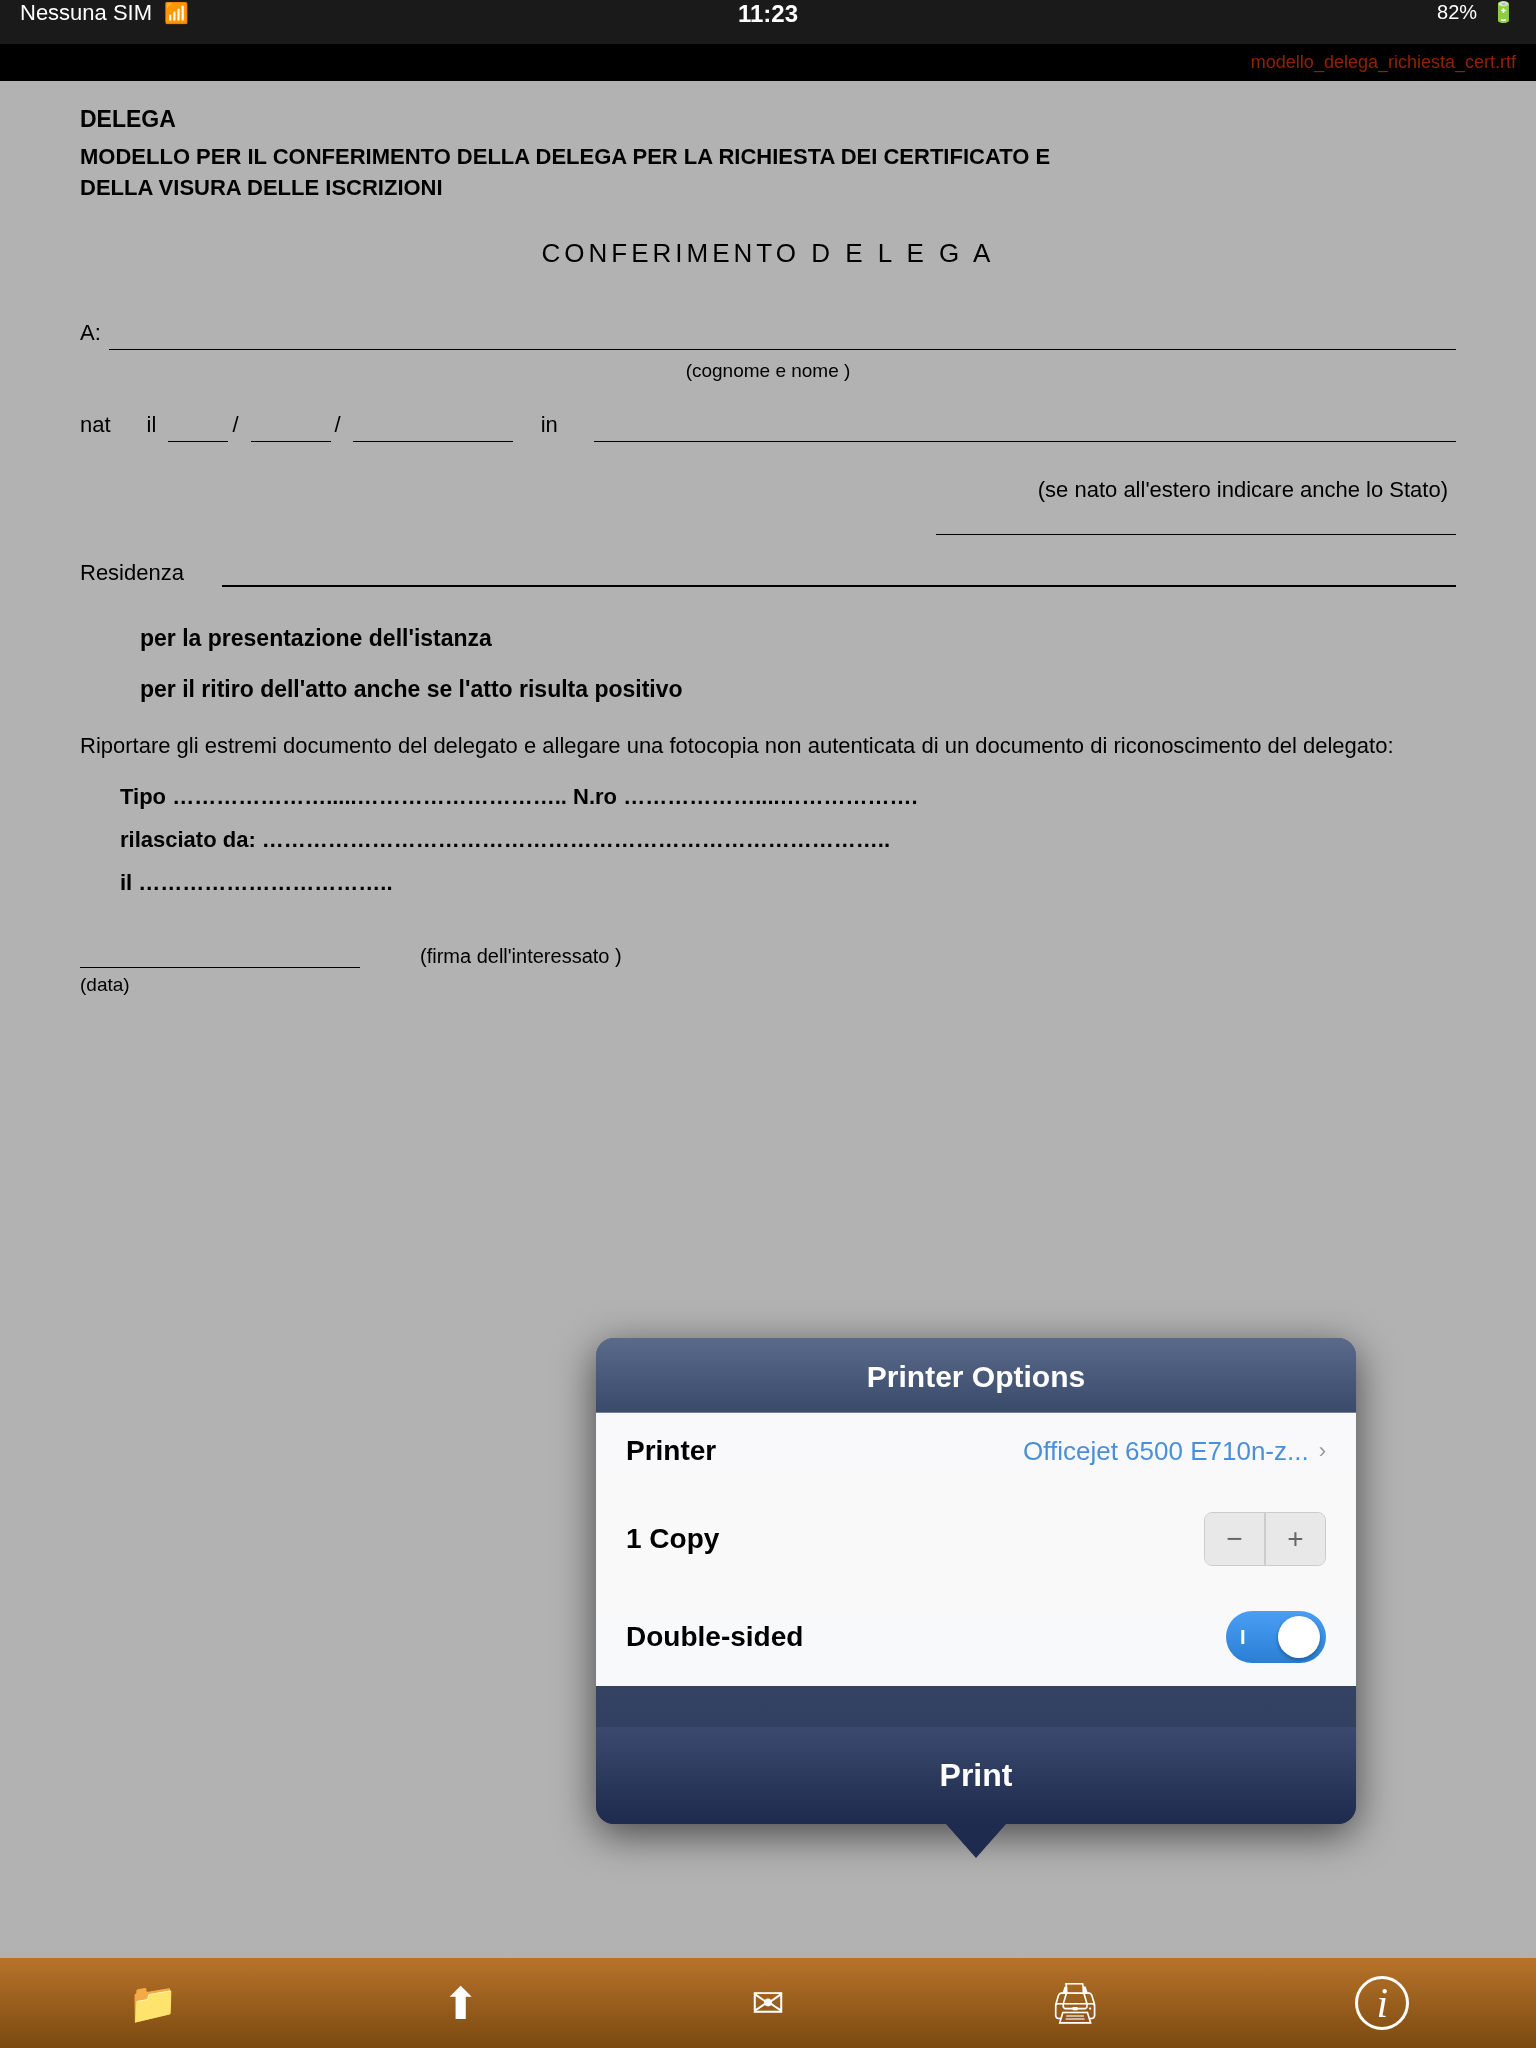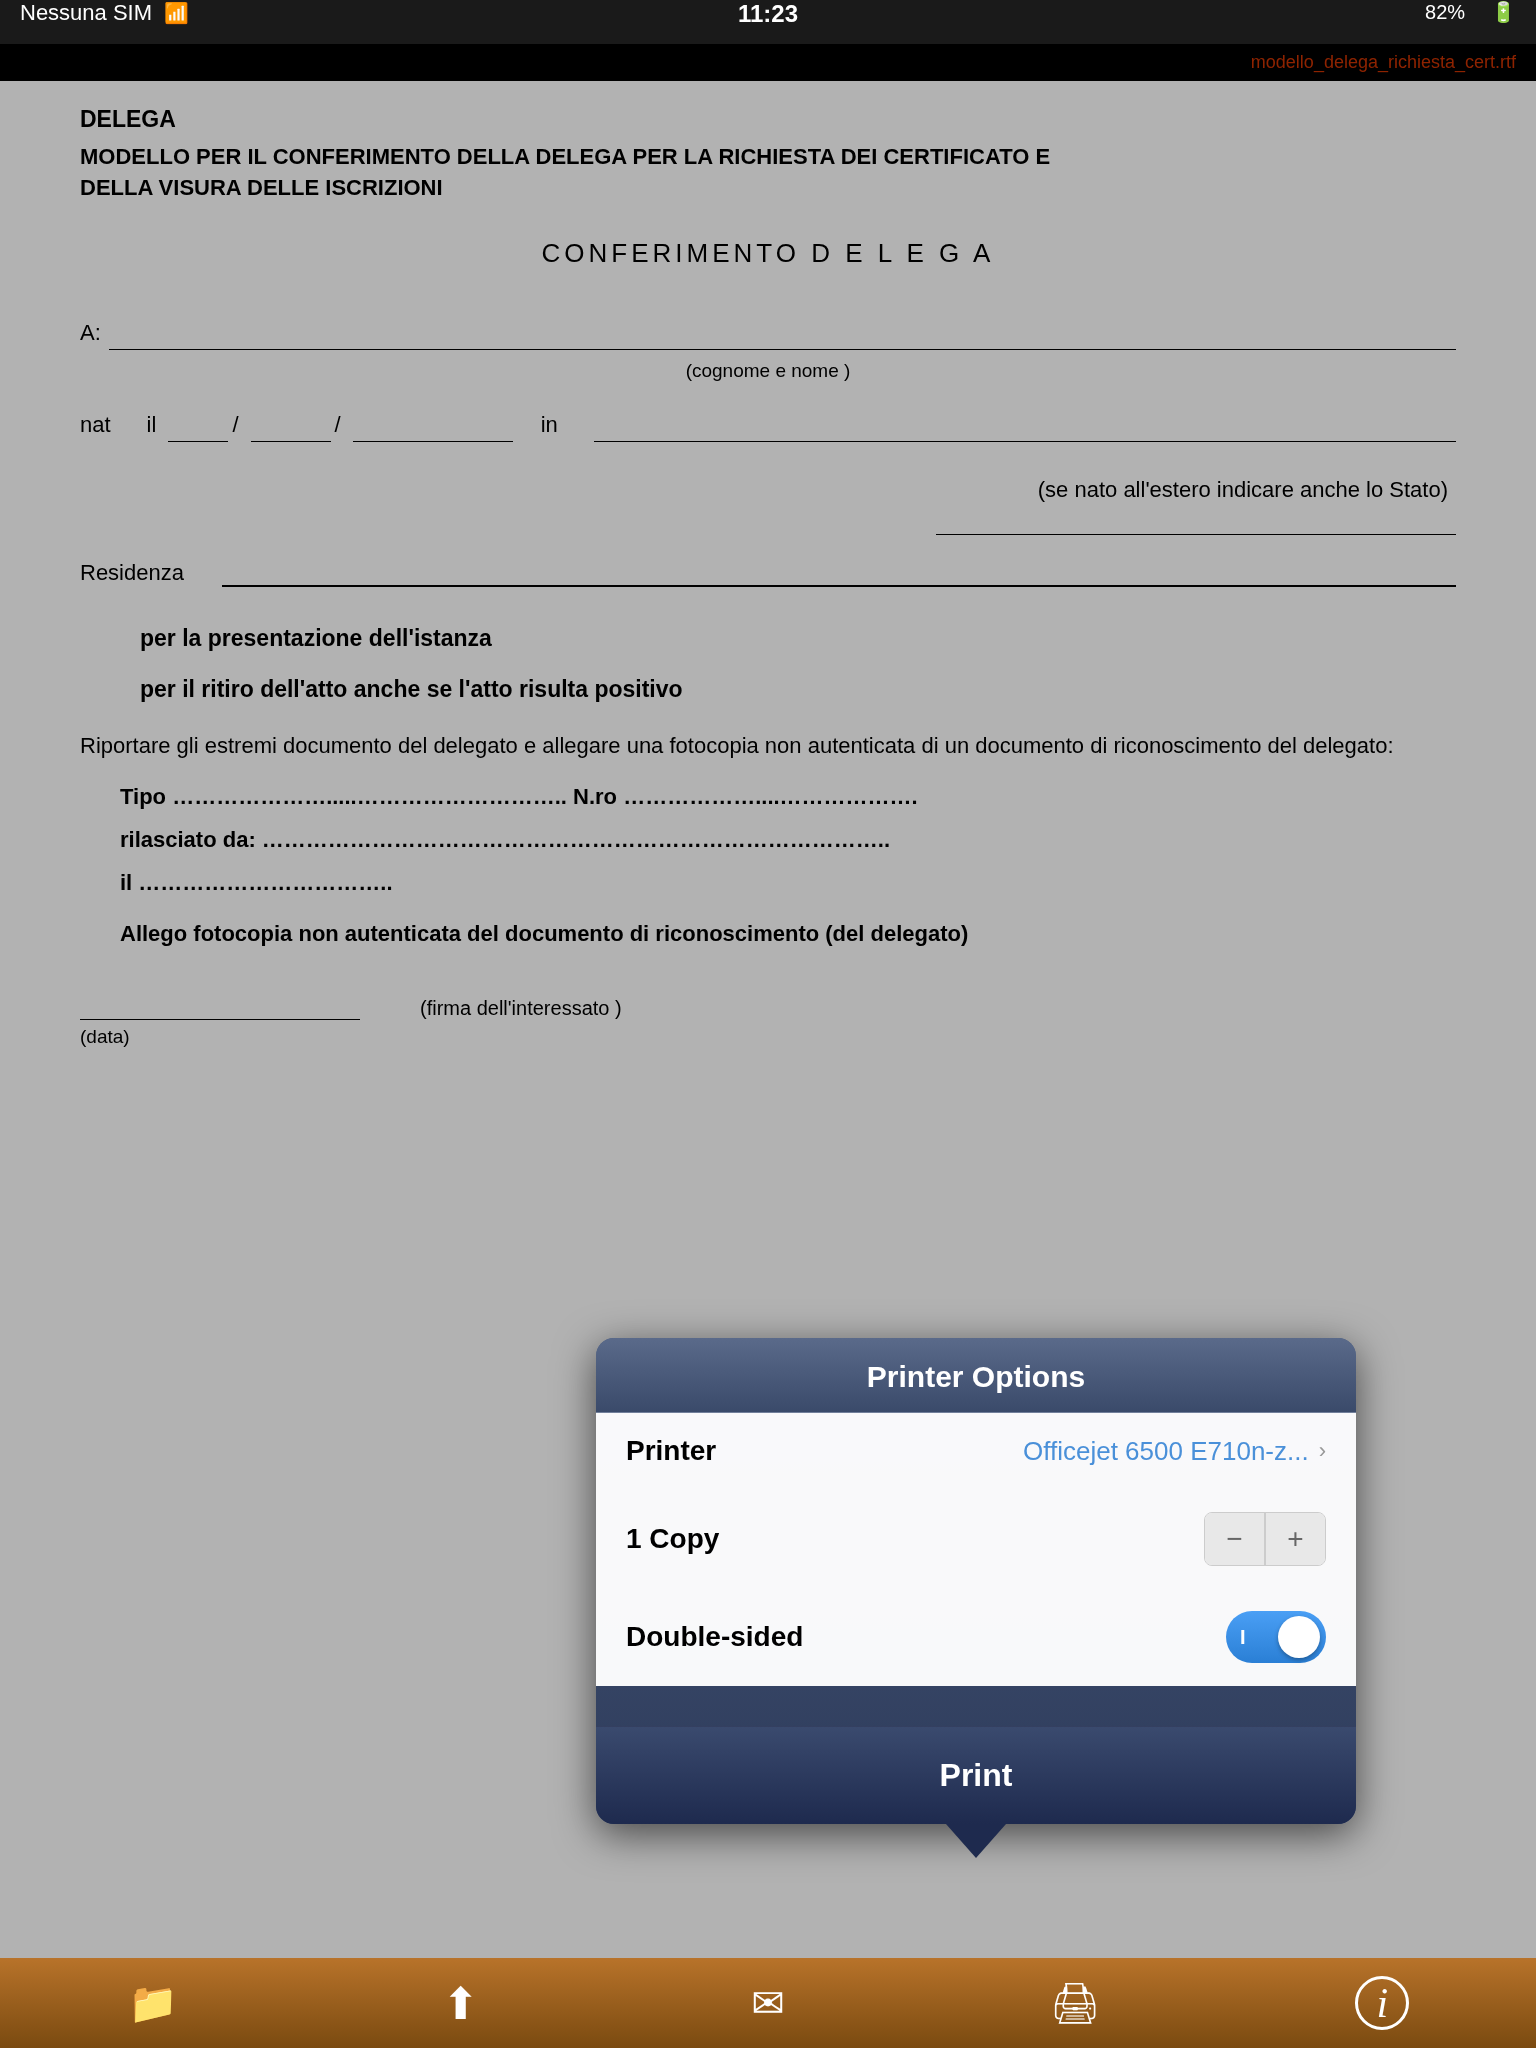--- a/index.html
+++ b/index.html
@@ -36,21 +36,21 @@
     .status-bar-center {
       position: absolute;
       left: 50%;
       transform: translateX(-50%);
       font-size: 24px;
       font-weight: 600;
     }
     .status-bar-right {
       display: flex;
       align-items: center;
-      gap: 26px;
+      gap: 14px;
       font-size: 20px;
     }
 
     
     .document-area {
       width: 100%;
       height: calc(2048px - 44px - 90px);
       background: white;
       overflow: hidden;
       position: relative;
@@ -457,23 +457,20 @@
 
     <div class="bold-item">per la  presentazione dell'istanza</div>
     <div class="bold-item">per  il ritiro dell'atto  anche se l'atto risulta positivo</div>
 
     <p class="description-text">Riportare gli  estremi  documento del delegato e allegare una fotocopia  non  autenticata di  un documento di  riconoscimento del delegato:</p>
 
     <div class="doc-type-line">Tipo ………………….....………………………..  N.ro  ………………....……………….</div>
     <div class="doc-type-line">rilasciato da:  …………………………………………………………………………..</div>
     <div class="doc-type-line">il  ……………………………..</div>
 
-    <div class="doc-notice">
-      <span>Allego fotocopia non autenticata del  documento di  riconoscimento (del delegato)</span>
-    </div>
 
     <div class="signature-section">
       <div class="sig-left">
         <div class="sig-underline"></div>
         <div class="sig-caption">(data)</div>
       </div>
       <div style="display:flex;flex-direction:column;align-items:flex-start;">
         <span style="font-size:20px;">(firma dell'interessato )</span>
       </div>
     </div>

